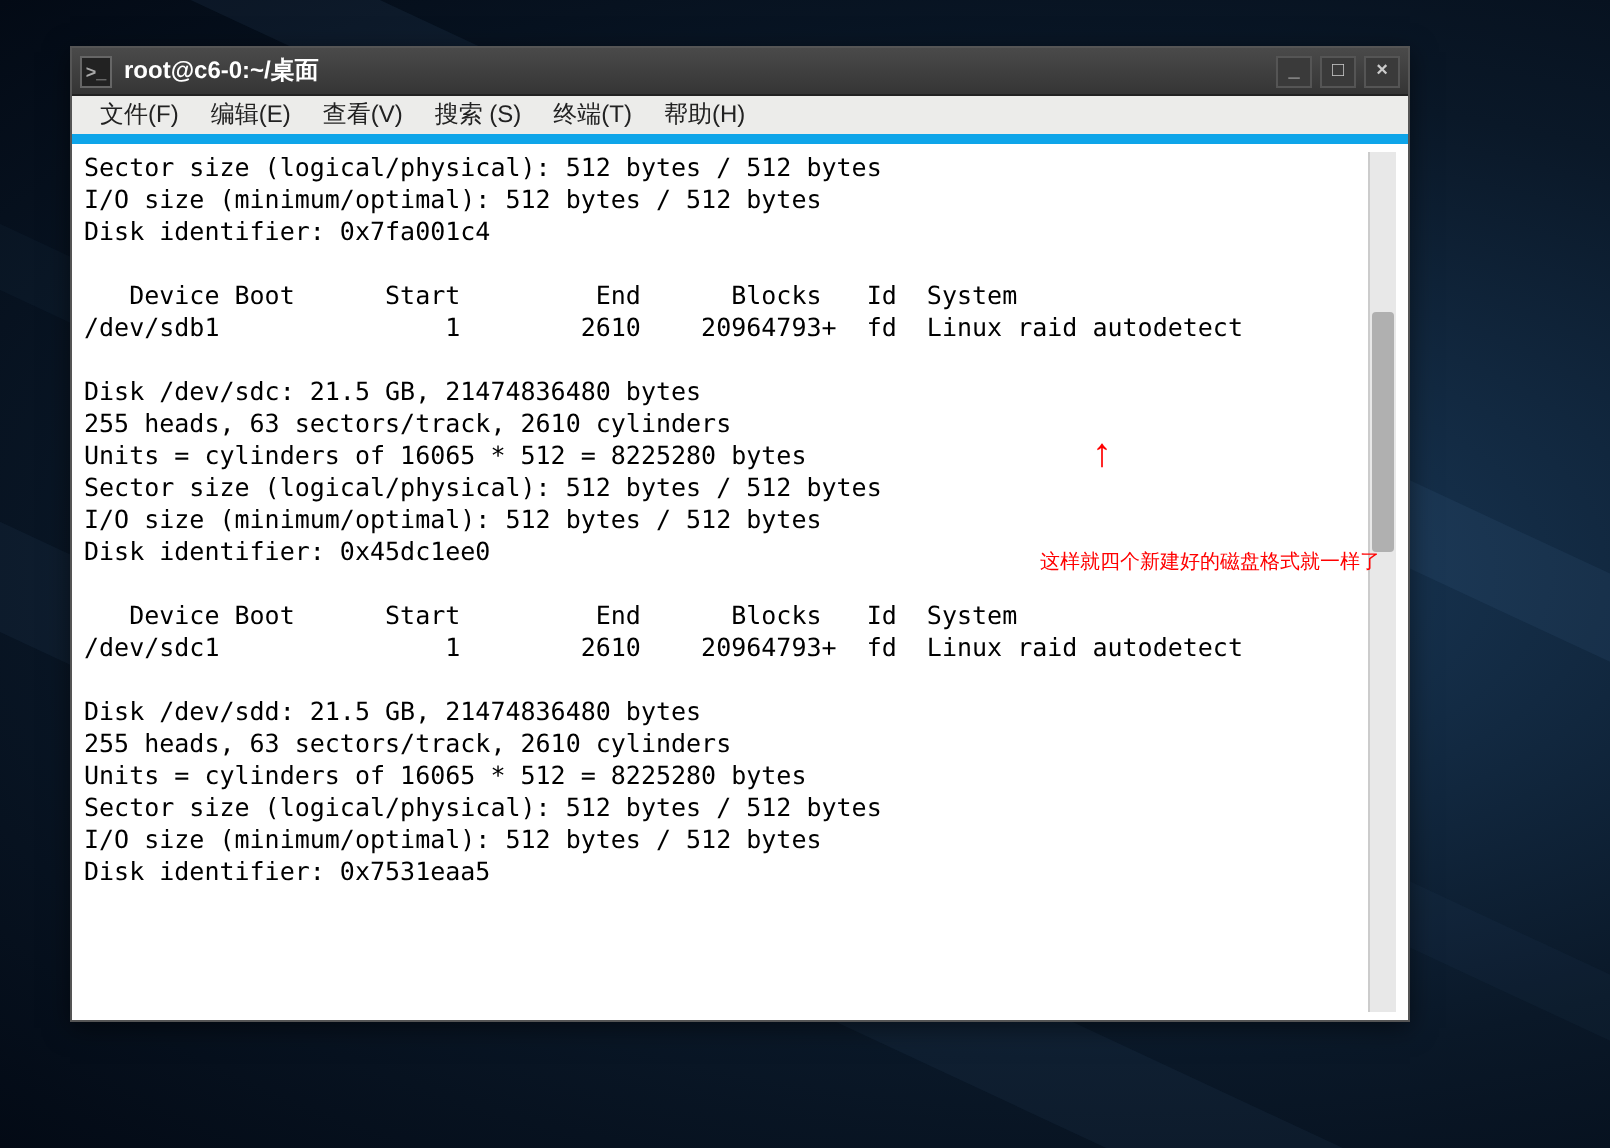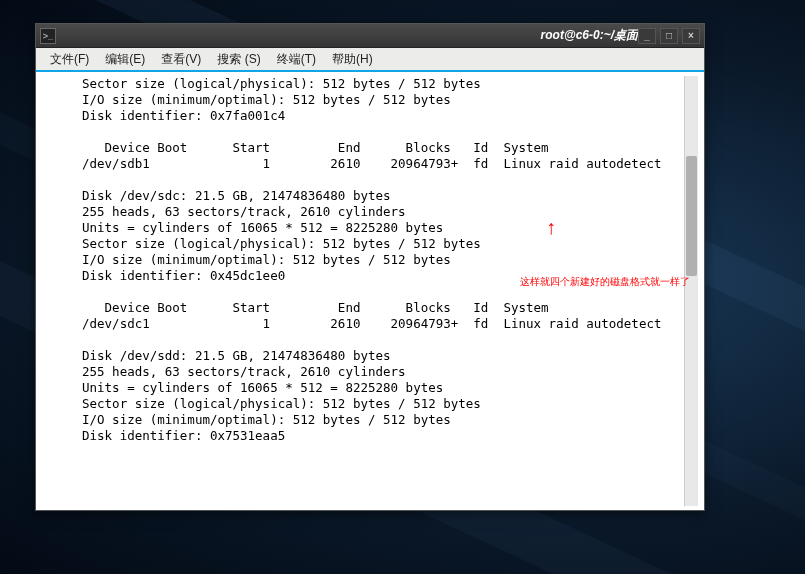--- a/index.html
+++ b/index.html
@@ -28,42 +28,42 @@
       height: 24px; background: linear-gradient(#4a4a4a, #353535);
       display: flex; align-items: center; color: #fff;
       font-size: 12px; font-weight: bold; padding: 0 4px;
       border-bottom: 1px solid #222;
     }
     .title-icon {
       width: 16px; height: 16px; margin-right: 6px;
       background: #222; border: 1px solid #666; font-size: 9px;
       display: flex; align-items: center; justify-content: center; color: #aaa;
     }
-    .title-text { flex: 1; text-align: right; font-style: italic; }
+    .title-text { flex: 1; text-align: left; }
     .win-controls { display: flex; gap: 4px; }
     .win-btn {
       width: 18px; height: 16px; background: #3a3a3a; border: 1px solid #555;
       color: #ccc; font-size: 10px; display: flex; align-items: center; justify-content: center;
       cursor: pointer;
     }
     .menubar {
       height: 24px; background: #ececea;
       display: flex; align-items: center; padding: 0 6px;
       font-size: 12px; color: #222;
-      border-bottom: 2px solid #0ea5e9;
+      border-bottom: 5px solid #0ea5e9;
     }
     .menu-item { padding: 2px 8px; cursor: pointer; }
     .terminal-body {
       flex: 1; background: #ffffff; color: #000;
       font-family: "DejaVu Sans Mono", "Liberation Mono", monospace;
       font-size: 12.5px; line-height: 1.28;
       padding: 4px 6px; overflow: hidden; white-space: pre;
       display: flex;
     }
-    .terminal-content { flex: 1; margin-left: 40px; }
+    .terminal-content { flex: 1; }
     .scrollbar-track {
       width: 14px; background: #e8e8e8; border-left: 1px solid #ccc;
       position: relative;
     }
     .scrollbar-thumb {
       position: absolute; left: 1px; right: 1px; top: 80px; height: 120px;
       background: #b0b0b0; border-radius: 2px; cursor: pointer;
     }
     .annotation-arrow {
       position: absolute; top: 216px; left: 546px;

